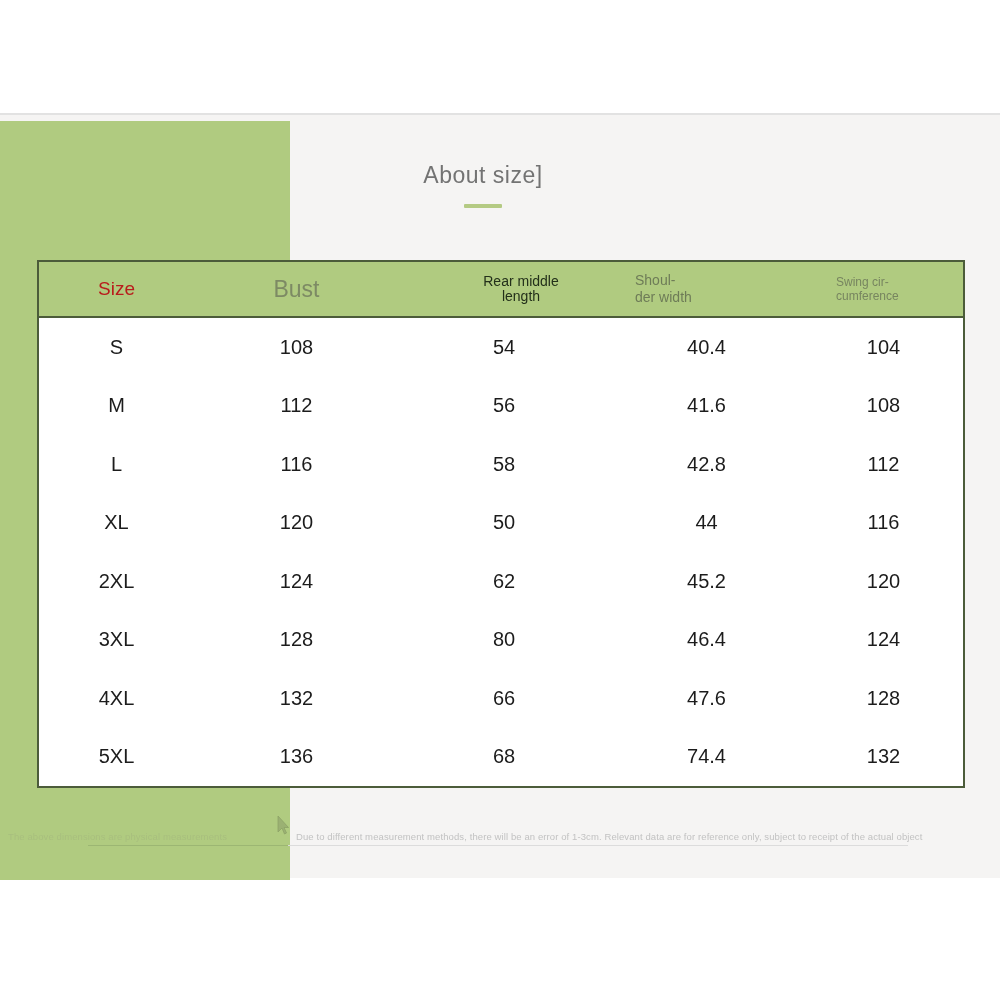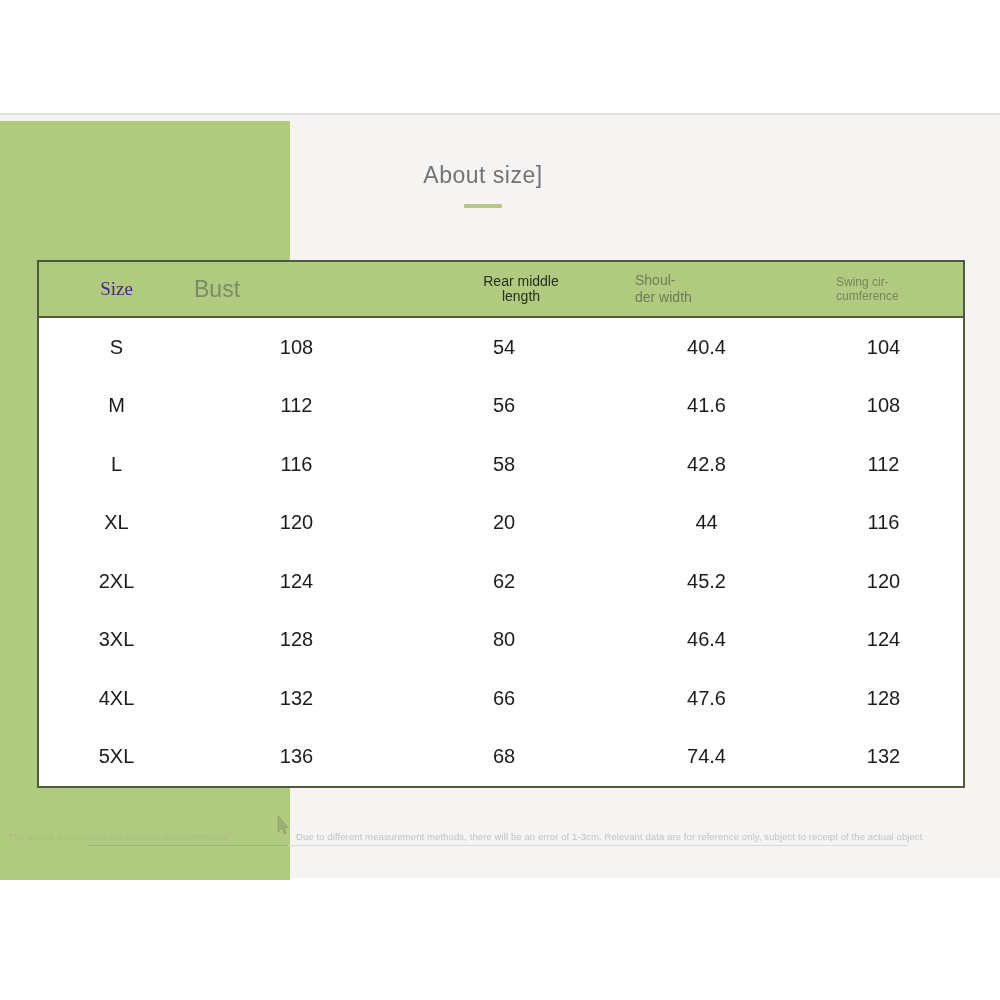--- a/index.html
+++ b/index.html
@@ -91,22 +91,22 @@
   }
   table.sizes thead th {
     height: 54px;
     padding: 0;
     font-weight: normal;
     vertical-align: middle;
     border-bottom: 2px solid #4c5c3a;
   }
 
   
-  .th-size   { font-size: 19px; color: #4c1d95; text-align: center; font-family: Liberation Serif, serif; }
-  .th-bust   { font-size: 23px; color: #7d8a64; text-align: left; }
+  .th-size   { font-size: 19px; color: #b91c1c; text-align: center; }
+  .th-bust   { font-size: 23px; color: #7d8a64; text-align: center; }
   .th-rear   { font-size: 14px; color: #23301a; text-align: center; padding-left: 34px !important;
                line-height: 15px; font-weight: bold; }
   .th-shoul  { font-size: 14px; color: #6e7c57; text-align: left; padding-left: 26px !important;
                line-height: 17px; }
   .th-swing  { font-size: 12px; color: #77855f; text-align: left; padding-left: 32px !important;
                line-height: 14px; }
 
   table.sizes tbody td {
     height: 50.5px;
     padding: 0;
@@ -241,21 +241,21 @@
           <tr>
             <td class="c-size">L</td>
             <td class="c-bust">116</td>
             <td class="c-rear">58</td>
             <td class="c-shoul">42.8</td>
             <td class="c-swing">112</td>
           </tr>
           <tr>
             <td class="c-size">XL</td>
             <td class="c-bust">120</td>
-            <td class="c-rear">20</td>
+            <td class="c-rear">50</td>
             <td class="c-shoul">44</td>
             <td class="c-swing">116</td>
           </tr>
           <tr>
             <td class="c-size">2XL</td>
             <td class="c-bust">124</td>
             <td class="c-rear">62</td>
             <td class="c-shoul">45.2</td>
             <td class="c-swing">120</td>
           </tr>

